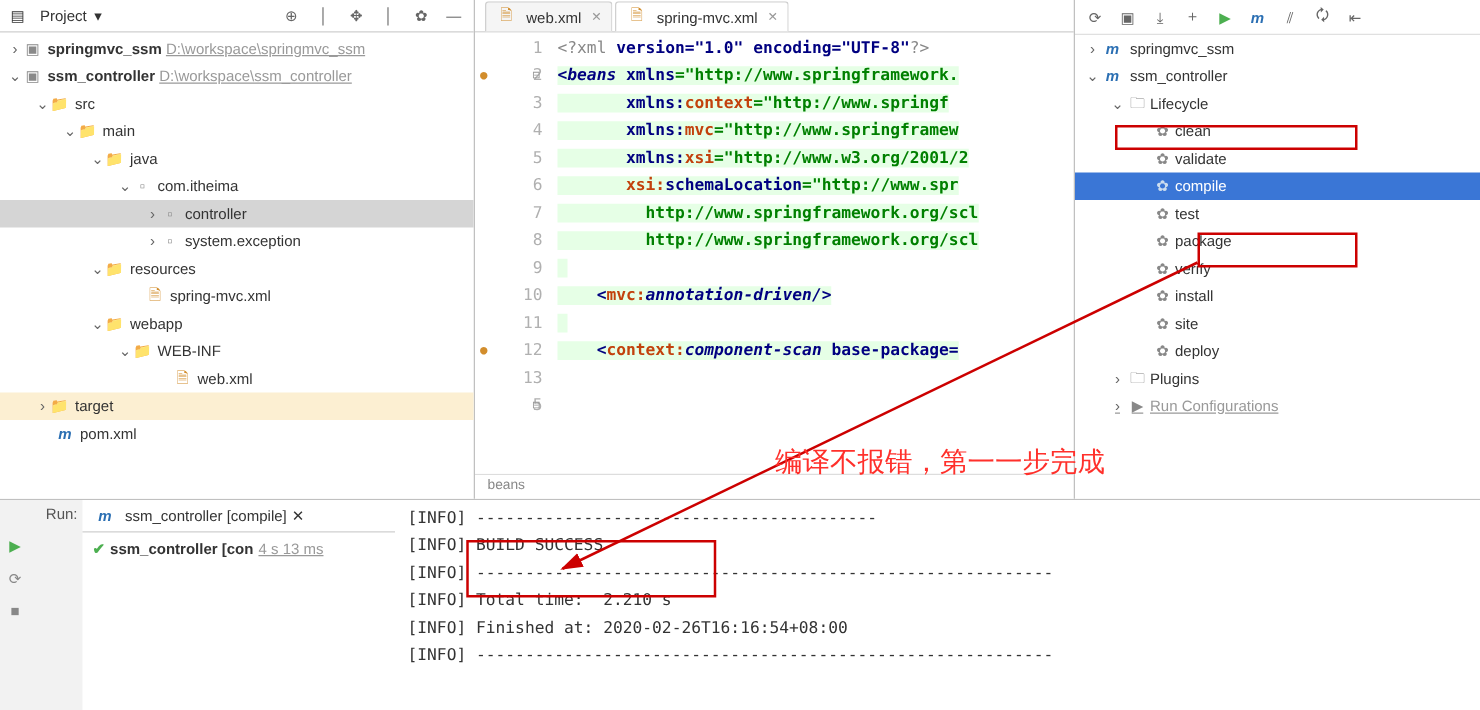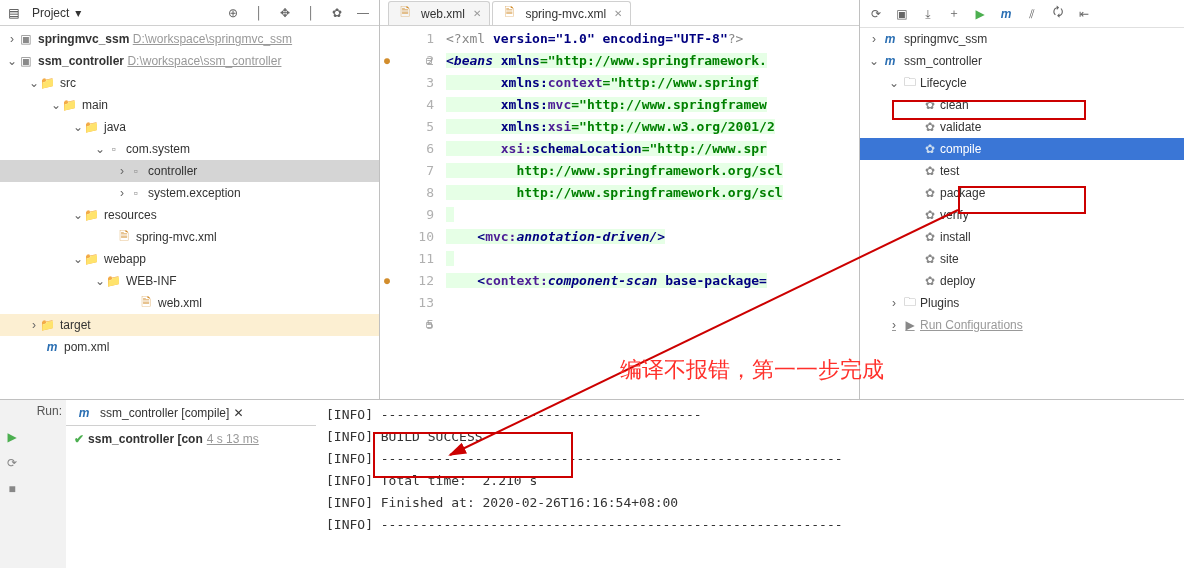--- a/index.html
+++ b/index.html
@@ -35,21 +35,21 @@
   .tab .close-x { color: #999; font-size: 10px; margin-left: 4px; }
   .code-area { flex: 1; display: flex; overflow: hidden; font-family: Consolas,"DejaVu Sans Mono",monospace; font-size: 13px; }
   .gutter { width: 60px; background: #fff; text-align: right; color: #b0b0b0; padding: 2px 6px 0 0; line-height: 22px; position: relative; }
   .gutter-mark { position: absolute; right: 44px; color: #d28d2c; font-size: 10px; }
   .gutter-collapse { position: absolute; right: 2px; width: 10px; color: #999; font-size: 10px; }
   .code-lines { flex: 1; padding: 2px 0 0 6px; line-height: 22px; }
   .code-lines .line { white-space: pre; }
   .cl-bg { background: #e6ffe6; display: inline; }
   .c-tag { color: #000080; font-weight: bold; font-style: italic; }
   .c-attr { color: #000080; font-weight: bold; }
-  .c-ns { color: #4c1d95; font-weight: bold; }
+  .c-ns { color: #c2410c; font-weight: bold; }
   .c-str { color: #008000; font-weight: bold; }
   .c-pi { color: #888; }
   .closing-tag { background: #ccccff; }
   .foot { height: 20px; border-top: 1px solid #ddd; font-size: 11px; color: #888; padding: 2px 10px; }
 
   
   .maven-panel { width: 324px; background: #fff; display: flex; flex-direction: column; }
   .maven-header { height: 26px; border-bottom: 1px solid #d0d0d0; display: flex; align-items: center; padding: 0 8px; }
   .maven-toolbar { height: 28px; border-bottom: 1px solid #e0e0e0; display: flex; align-items: center; gap: 10px; padding: 0 8px; }
   .maven-toolbar .ti { width: 16px; height: 16px; display: inline-flex; align-items: center; justify-content: center; color: #666; }
@@ -113,21 +113,21 @@
             <span>main</span>
           </div>
         <div class="tree-row" style="padding-left:72px">
             <span class="chev">⌄</span>
             <span class="ficon folder-blue">📁</span>
             <span>java</span>
           </div>
         <div class="tree-row" style="padding-left:94px">
             <span class="chev">⌄</span>
             <span class="ficon folder">▫</span>
-            <span>com.system</span>
+            <span>com.itheima</span>
           </div>
         <div class="tree-row selected" style="padding-left:116px">
             <span class="chev">›</span>
             <span class="ficon folder">▫</span>
             <span>controller</span>
           </div>
         <div class="tree-row" style="padding-left:116px">
             <span class="chev">›</span>
             <span class="ficon folder">▫</span>
             <span>system.exception</span>
@@ -206,20 +206,21 @@
 <div class="line"><span class="cl-bg">       <span class="c-ns">xsi:</span><span class="c-attr">schemaLocation</span><span class="c-str">="http://www.spr</span></span></div>
 <div class="line"><span class="cl-bg">         <span class="c-str">http://www.springframework.org/scl</span></span></div>
 <div class="line"><span class="cl-bg">         <span class="c-str">http://www.springframework.org/scl</span></span></div>
 <div class="line"><span class="cl-bg"> </span></div>
 <div class="line"><span class="cl-bg">    <span class="c-tag">&lt;</span><span class="c-ns">mvc:</span><span class="c-tag">annotation-driven</span><span class="c-tag">/&gt;</span></span></div>
 <div class="line"><span class="cl-bg"> </span></div>
 <div class="line"><span class="cl-bg">    <span class="c-tag">&lt;</span><span class="c-ns">context:</span><span class="c-tag">component-scan</span><span class="c-attr"> base-package=</span></span></div>
 <div class="line"> </div>
         </div>
       </div>
+      <div class="foot">beans</div>
     </div>
 
     <div class="maven-panel">
       <div class="maven-toolbar">
         <span class="ti">⟳</span>
         <span class="ti">▣</span>
         <span class="ti">⤓</span>
         <span class="ti">＋</span>
         <span class="ti green">▶</span>
         <span class="ti m">m</span>

